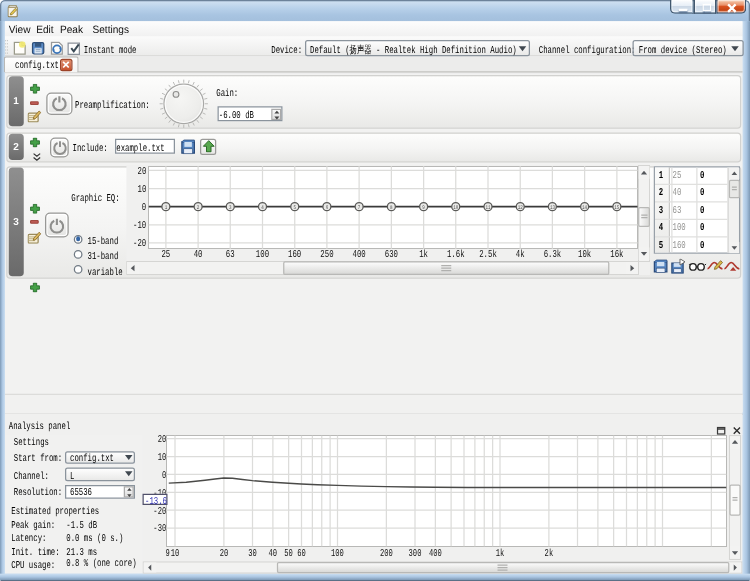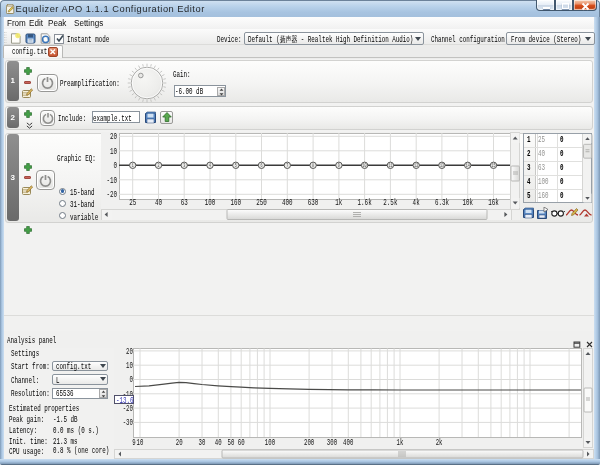--- a/index.html
+++ b/index.html
@@ -40,34 +40,33 @@
 <div id="client"></div>
 <div id="lborder"></div>
     <div id="rborder"></div>
     <div id="bborder"></div>
 <div id="tbar"></div>
 <svg class="abs" style="left:6px;top:4px" width="9" height="10" viewBox="0 0 11 12">
       <rect x="0.5" y="1.5" width="9" height="10" rx="1" fill="#f7f3e8" stroke="#8a7a4a"></rect>
       <rect x="1.5" y="0.5" width="7" height="2" fill="#d8d3c3" stroke="#8a7a4a" stroke-width=".6"></rect>
       <path d="M3 8 L7.5 3.2 L9 4.6 L4.6 9.2 L2.8 9.6 Z" fill="#e8c84a" stroke="#7a6a2a" stroke-width=".7"></path>
     </svg>
-<div id="title">Equalizer APO 1.1.1 Configuration Editor</div>
 <div class="wbtn" id="bmin">
       <div class="abs" style="left:5.5px;top:6.5px;width:7px;height:2px;background:#fff;box-shadow:0 1px 1px rgba(0,40,90,.6)"></div>
     </div>
 <div class="wbtn" id="bmax">
       <div class="abs" style="left:5.5px;top:3px;width:7px;height:5.5px;border:1px solid #fff;box-shadow:0 1px 1px rgba(0,40,90,.45)"></div>
     </div>
 <div class="wbtn" id="bclose">
       <svg class="abs" style="left:7px;top:2px" width="9" height="9" viewBox="0 0 9 9">
         <path d="M1.5 1.5 L7.5 7.5 M7.5 1.5 L1.5 7.5" stroke="#fff" stroke-width="1.8"></path>
       </svg>
     </div>
 <div id="menu"></div>
-<div class="mi" style="left:7px">From</div>
+<div class="mi" style="left:7px">View</div>
 <div class="mi" style="left:28.5px">Edit</div>
 <div class="mi" style="left:48px">Peak</div>
 <div class="mi" style="left:74px">Settings</div>
 <div id="tool"></div>
 <div id="tabbar"></div>
     <div id="tabline"></div>
     <div id="tab"></div>
 <div class="t" style="left:12px;top:48px">config.txt</div>
 <div class="abs" style="left:48px;top:46.5px;width:10px;height:10px;border-radius:2px;background:linear-gradient(180deg,#e09070,#c8532f);border:1px solid #9c4328">
       <svg width="8" height="8" viewBox="0 0 8 8" style="position:absolute;left:0px;top:0px">

